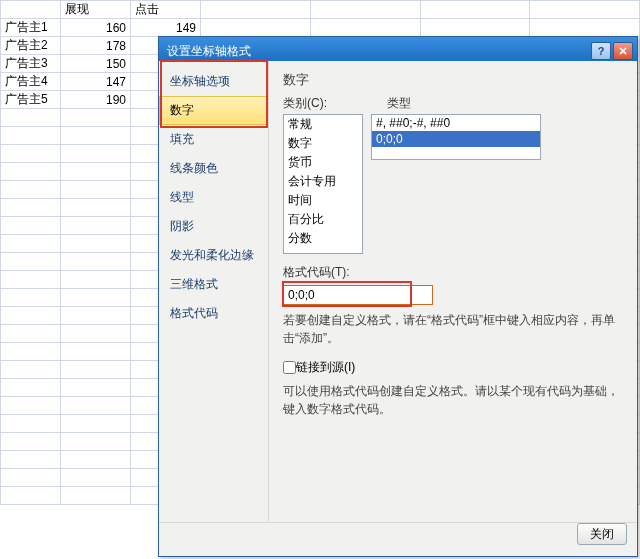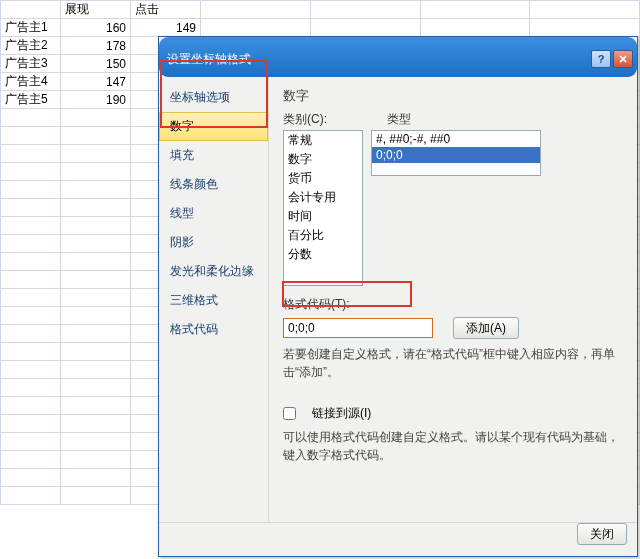--- a/index.html
+++ b/index.html
@@ -11,51 +11,51 @@
   .sheet td { border: 1px solid #d0d7e5; height: 18px; padding: 0 4px; font-size: 12px; color: #000; white-space: nowrap; }
   .sheet td.num { text-align: right; }
   .sheet .hdr { text-align: left; }
 
   
   .chart-markers { position: absolute; top: 170px; left: 188px; }
   .chart-markers div { width: 10px; height: 10px; border: 1px solid #5b7fa6; margin: 28px 0; background: #fff; font-size: 9px; line-height: 9px; text-align: center; color: #5b7fa6; }
 
   
   .dialog { position: absolute; top: 36px; left: 158px; width: 480px; height: 521px; border: 1px solid #2b5fa0; background: #f1f1ef; box-shadow: 2px 2px 4px rgba(0,0,0,0.25); display: flex; flex-direction: column; }
-  .titlebar { height: 40px; background: linear-gradient(#3a8ee0,#1e6fc2); display: flex; align-items: center; padding: 4px 4px 0 8px; border-radius: 9px; }
+  .titlebar { height: 24px; background: linear-gradient(#3a8ee0,#1e6fc2); display: flex; align-items: center; padding: 4px 4px 0 8px; }
   .titlebar .title { color: #fff; font-size: 12px; flex: 1; }
   .titlebar .winbtn { width: 20px; height: 18px; margin-left: 2px; display: flex; align-items: center; justify-content: center; border: 1px solid #2a5c9a; border-radius: 2px; font-size: 11px; font-weight: bold; cursor: pointer; }
   .titlebar .help { background: linear-gradient(#cfe4fb,#9bc3ee); color: #1e4b86; }
   .titlebar .close { background: linear-gradient(#f29a8a,#d95436); color: #fff; }
 
   .dialog-body { flex: 1; display: flex; background: #f1f1ef; }
 
   .sidebar { width: 110px; border-right: 1px solid #d8d8d0; padding: 6px 0; }
   .side-item { padding: 5px 10px; cursor: pointer; color: #1a3e6e; }
   .side-item.selected { background: linear-gradient(#fff0b8,#ffe27a); border: 1px solid #e4c24a; color: #000; }
   .side-item:not(.selected) { border: 1px solid transparent; }
 
   .panel { flex: 1; padding: 10px 14px 10px 14px; position: relative; }
   .panel-title { font-size: 13px; color: #414141; margin-bottom: 6px; }
   .row-label { font-size: 12px; color: #333; margin-bottom: 2px; }
 
   .lists { display: flex; gap: 8px; margin-bottom: 10px; }
   .listbox { border: 1px solid #9aa8b8; background: #fff; overflow: hidden; }
-  .listbox.cats { width: 80px; height: 156px; }
+  .listbox.cats { width: 80px; height: 140px; }
   .listbox.codes { width: 170px; height: 46px; }
   .listbox .opt { padding: 1px 4px; font-size: 12px; cursor: pointer; white-space: nowrap; }
   .listbox .opt.sel { background: #3a72c8; color: #fff; }
 
   .format-code { margin-top: 6px; }
   .fc-row { display: flex; align-items: center; gap: 20px; margin: 4px 0 4px 0; }
   .fc-input { width: 150px; height: 20px; border: 1px solid #d2691e; padding: 0 4px; font-size: 12px; outline: none; }
   .btn { height: 22px; padding: 0 12px; border: 1px solid #9aa8b8; background: linear-gradient(#fdfdfd,#e4e4e0); border-radius: 3px; cursor: pointer; font-size: 12px; }
 
   .help-text { font-size: 12px; color: #444; line-height: 1.5; margin-top: 6px; }
-  .checkbox-row { display: flex; align-items: center; gap: 16px; margin-top: 24px; }
+  .checkbox-row { display: flex; align-items: center; gap: 0; margin-top: 12px; }
   .checkbox-row input { width: 13px; height: 13px; }
 
   .dialog-footer { height: 34px; border-top: 1px solid #d8d8d0; display: flex; align-items: flex-start; justify-content: flex-end; padding: 0 10px; background: #f1f1ef; }
 
   
   .redbox1 { position: absolute; border: 2px solid #d63a2a; pointer-events: none; }
 </style>
 </head>
 <body>
 
@@ -366,21 +366,20 @@
         <div class="listbox codes">
           <div class="opt">#, ##0;-#, ##0</div>
           <div class="opt sel">0;0;0</div>
         </div>
       </div>
 
       <div class="format-code">
         <div class="row-label"><span>格式代码(T):</span></div>
         <div class="fc-row">
           <input class="fc-input" value="0;0;0" style="">
-          <button class="btn"><span>添加(A)</span></button>
         </div>
         <div class="help-text">若要创建自定义格式，请在“格式代码”框中键入相应内容，再单击“添加”。</div>
         <div class="checkbox-row">
           <input type="checkbox" style="">
           <span>链接到源(I)</span>
         </div>
         <div class="help-text">可以使用格式代码创建自定义格式。请以某个现有代码为基础，键入数字格式代码。</div>
       </div>
     </div>
   </div>

